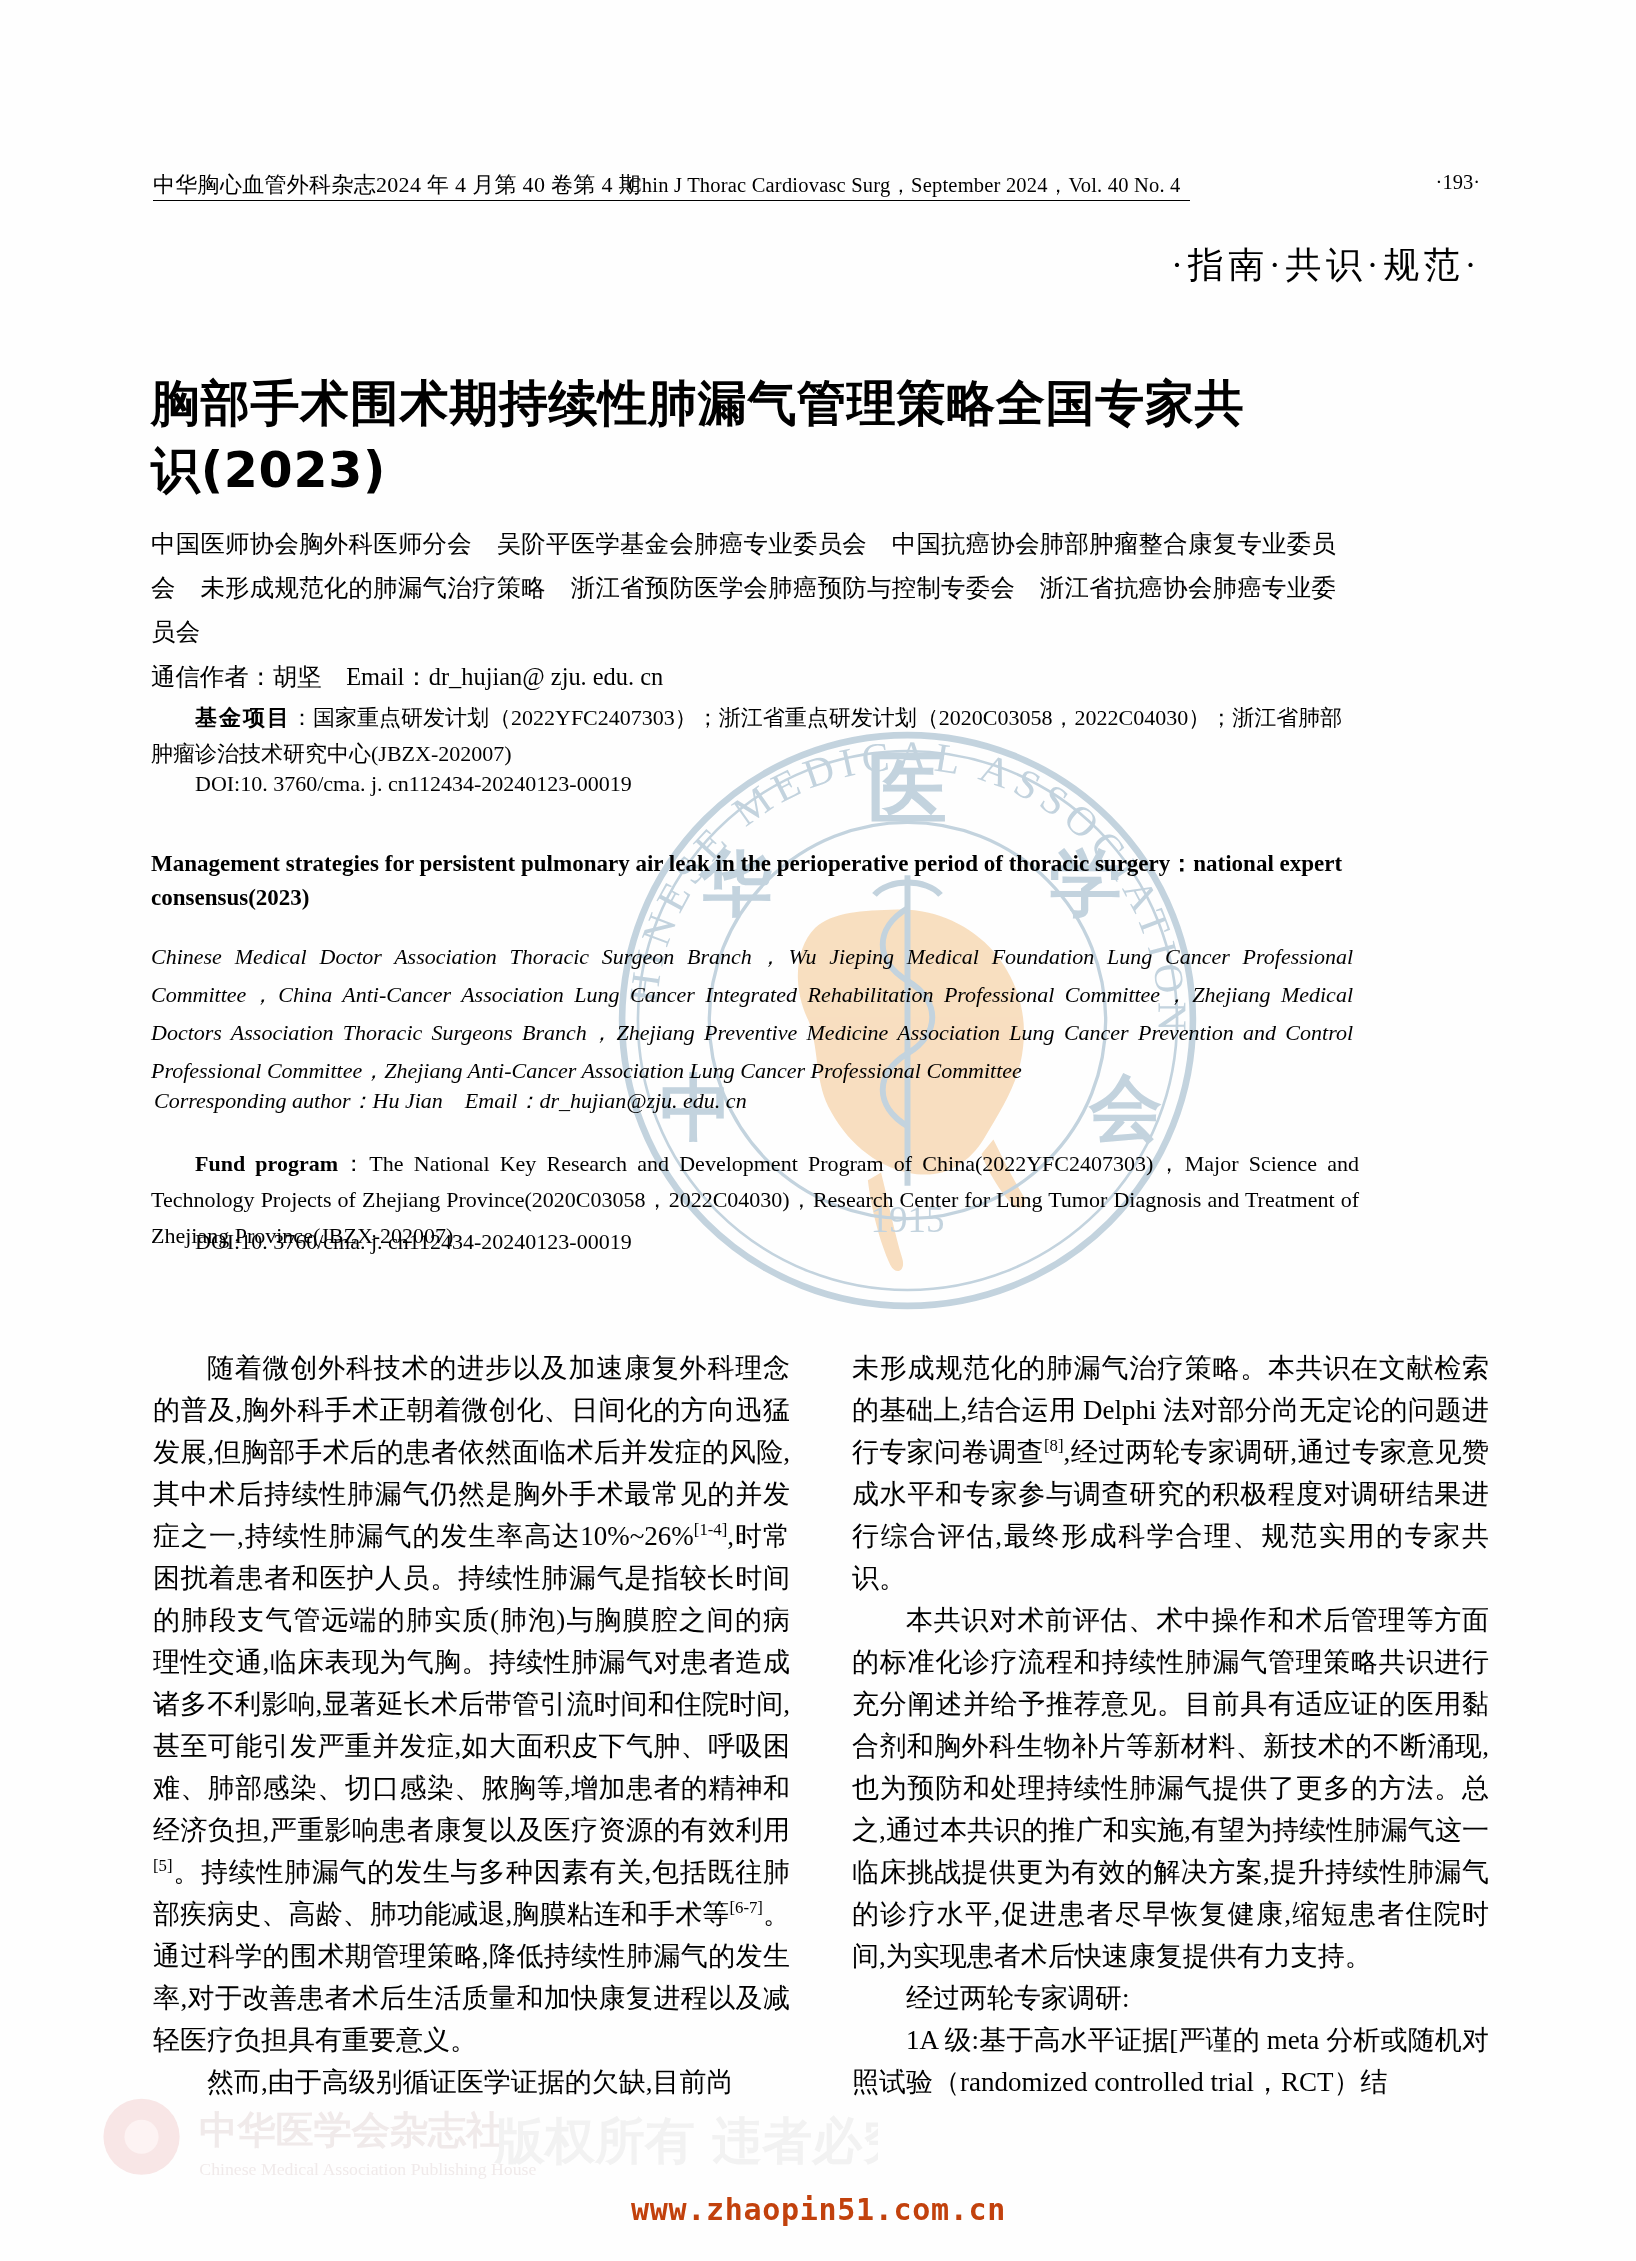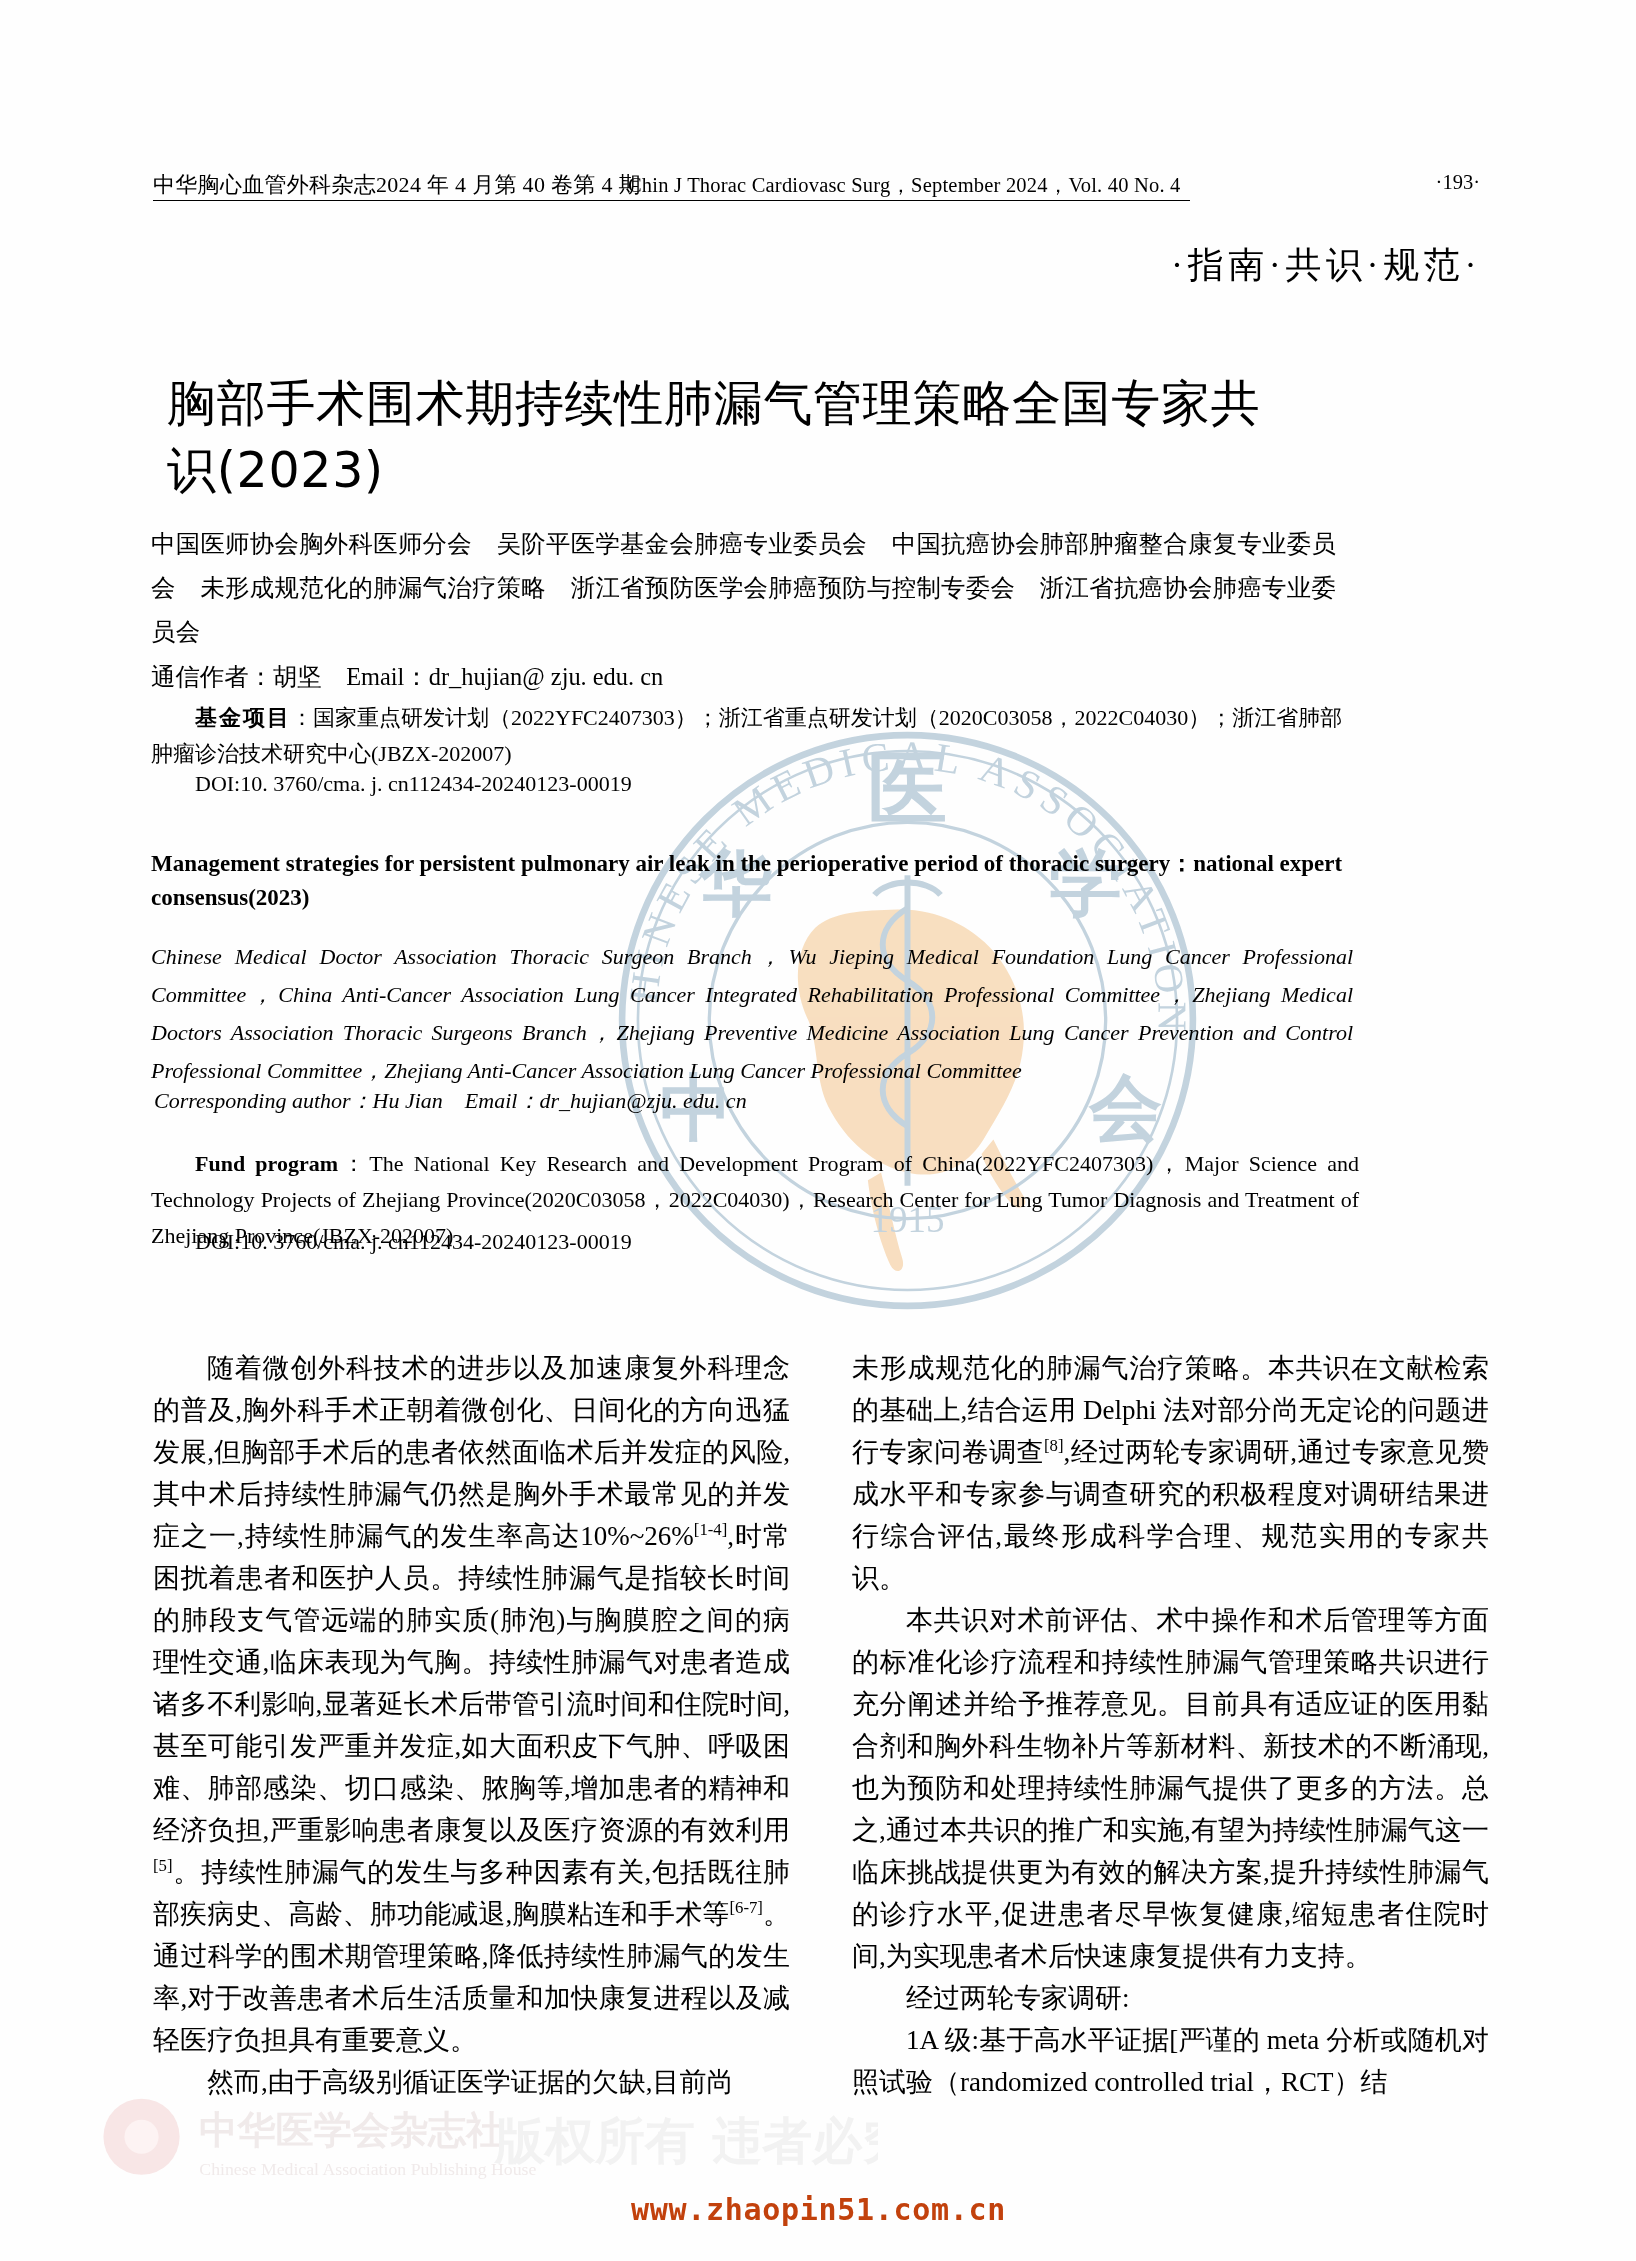--- a/index.html
+++ b/index.html
@@ -102,25 +102,24 @@
     white-space: nowrap;
   }
 
   
   .title-cn {
     position: absolute;
     left: 151px;
     top: 337px;
     width: 1122px;
     font-size: 49px;
-    font-weight: normal;
+    font-weight: bold;
     line-height: 67px;
     letter-spacing: 0.7px;
     font-family: "DejaVu Sans", sans-serif;
-    margin-left: 16px;
   }
 
   
   .affil-cn {
     position: absolute;
     left: 151px;
     top: 522px;
     width: 1195px;
     font-size: 24.4px;
     line-height: 44px;

